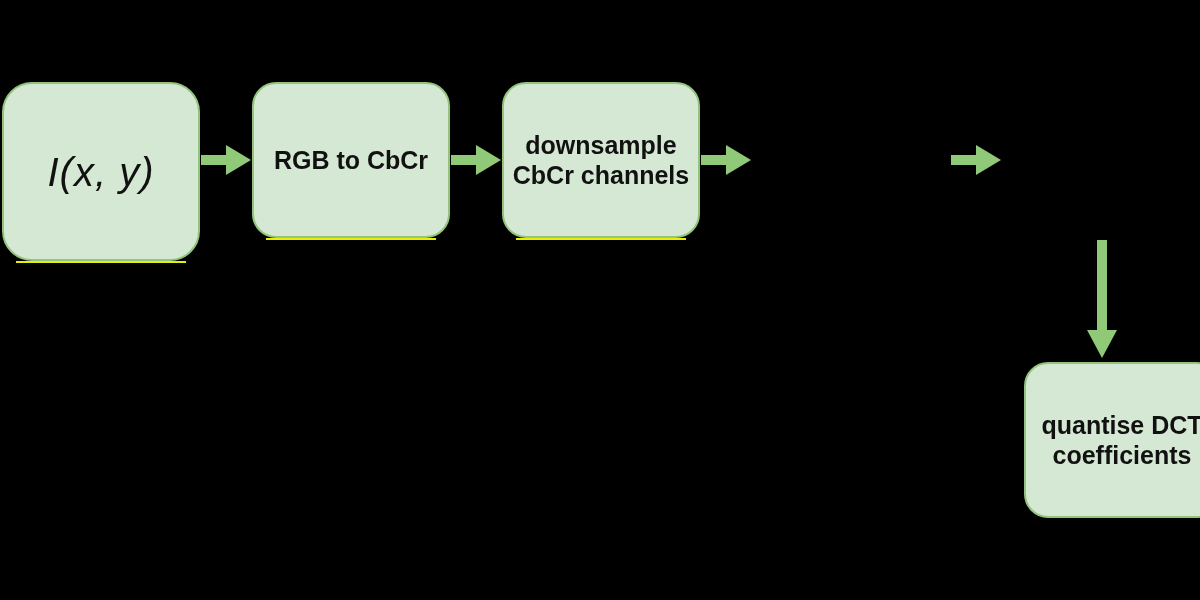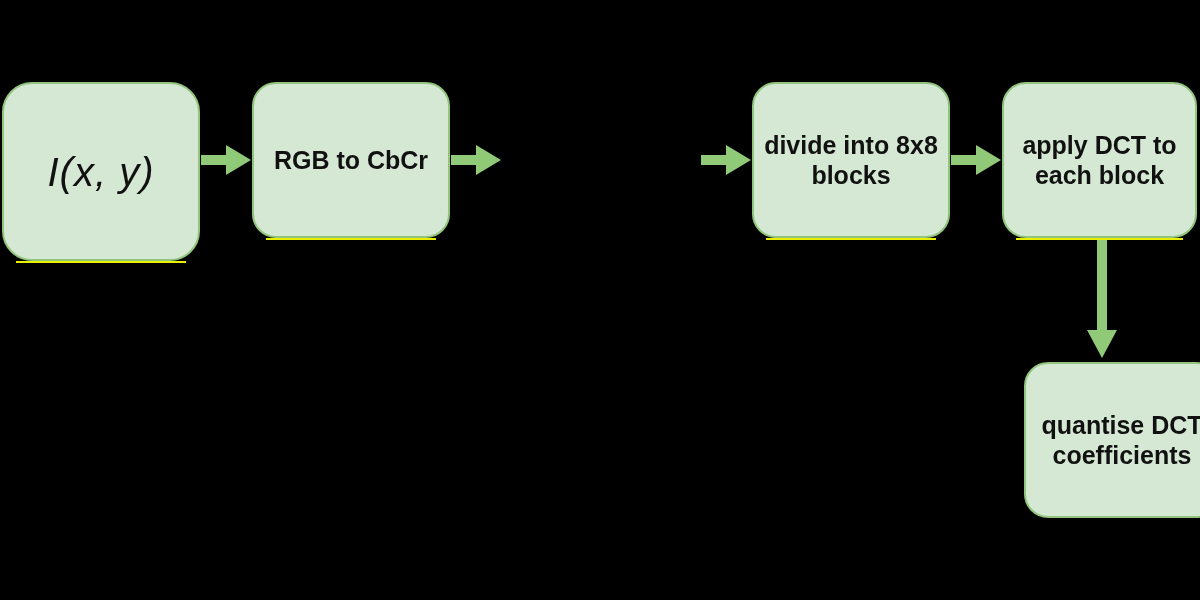--- a/index.html
+++ b/index.html
@@ -64,30 +64,26 @@
 <div class="canvas">
 
   <div class="node input-node underlined" style="left:2px; top:82px; width:198px; height:179px;border-radius:30px;">
     <span class="label">I(x, y)</span>
   </div>
 
   <div class="node underlined" style="left:252px; top:82px; width:198px; height:156px;">
     <span class="label">RGB to CbCr</span>
   </div>
 
-
-  <div class="node underlined" style="left:752px; top:82px; width:198px; height:156px;">
-    <span class="label">divide into 8x8
-blocks</span>
+  <div class="node underlined" style="left:502px; top:82px; width:198px; height:156px;">
+    <span class="label">downsample
+CbCr channels</span>
   </div>
 
-  <div class="node underlined" style="left:1002px; top:82px; width:195px; height:156px;">
-    <span class="label">apply DCT to
-each block</span>
-  </div>
+
 
   <div class="node" style="left:1024px; top:362px; width:196px; height:156px;">
     <span class="label">quantise DCT
 coefficients</span>
   </div>
 
   <svg class="arrow" style="left:201px; top:142px;" width="50" height="36" viewBox="0 0 50 36">
     <rect class="arrow-shape" x="0" y="13" width="27" height="10"></rect>
     <polygon class="arrow-shape" points="25,3 50,18 25,33"></polygon>
   </svg>

